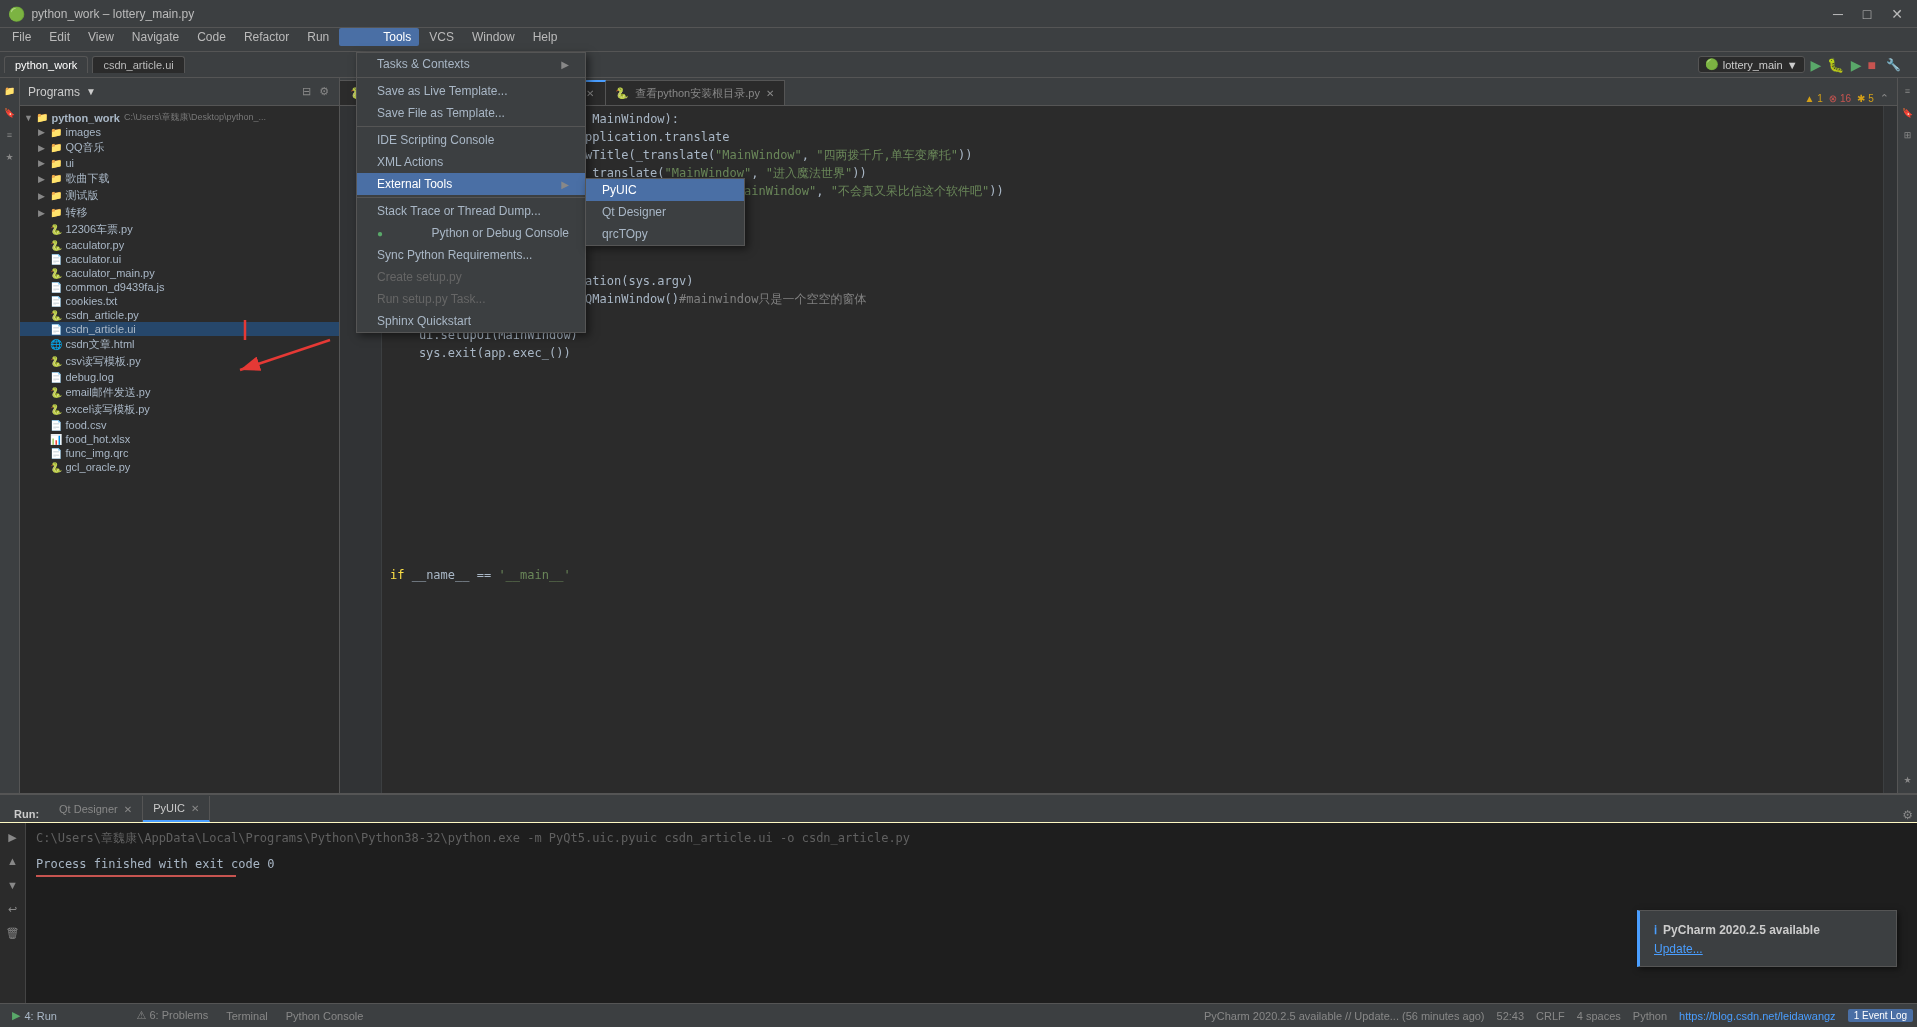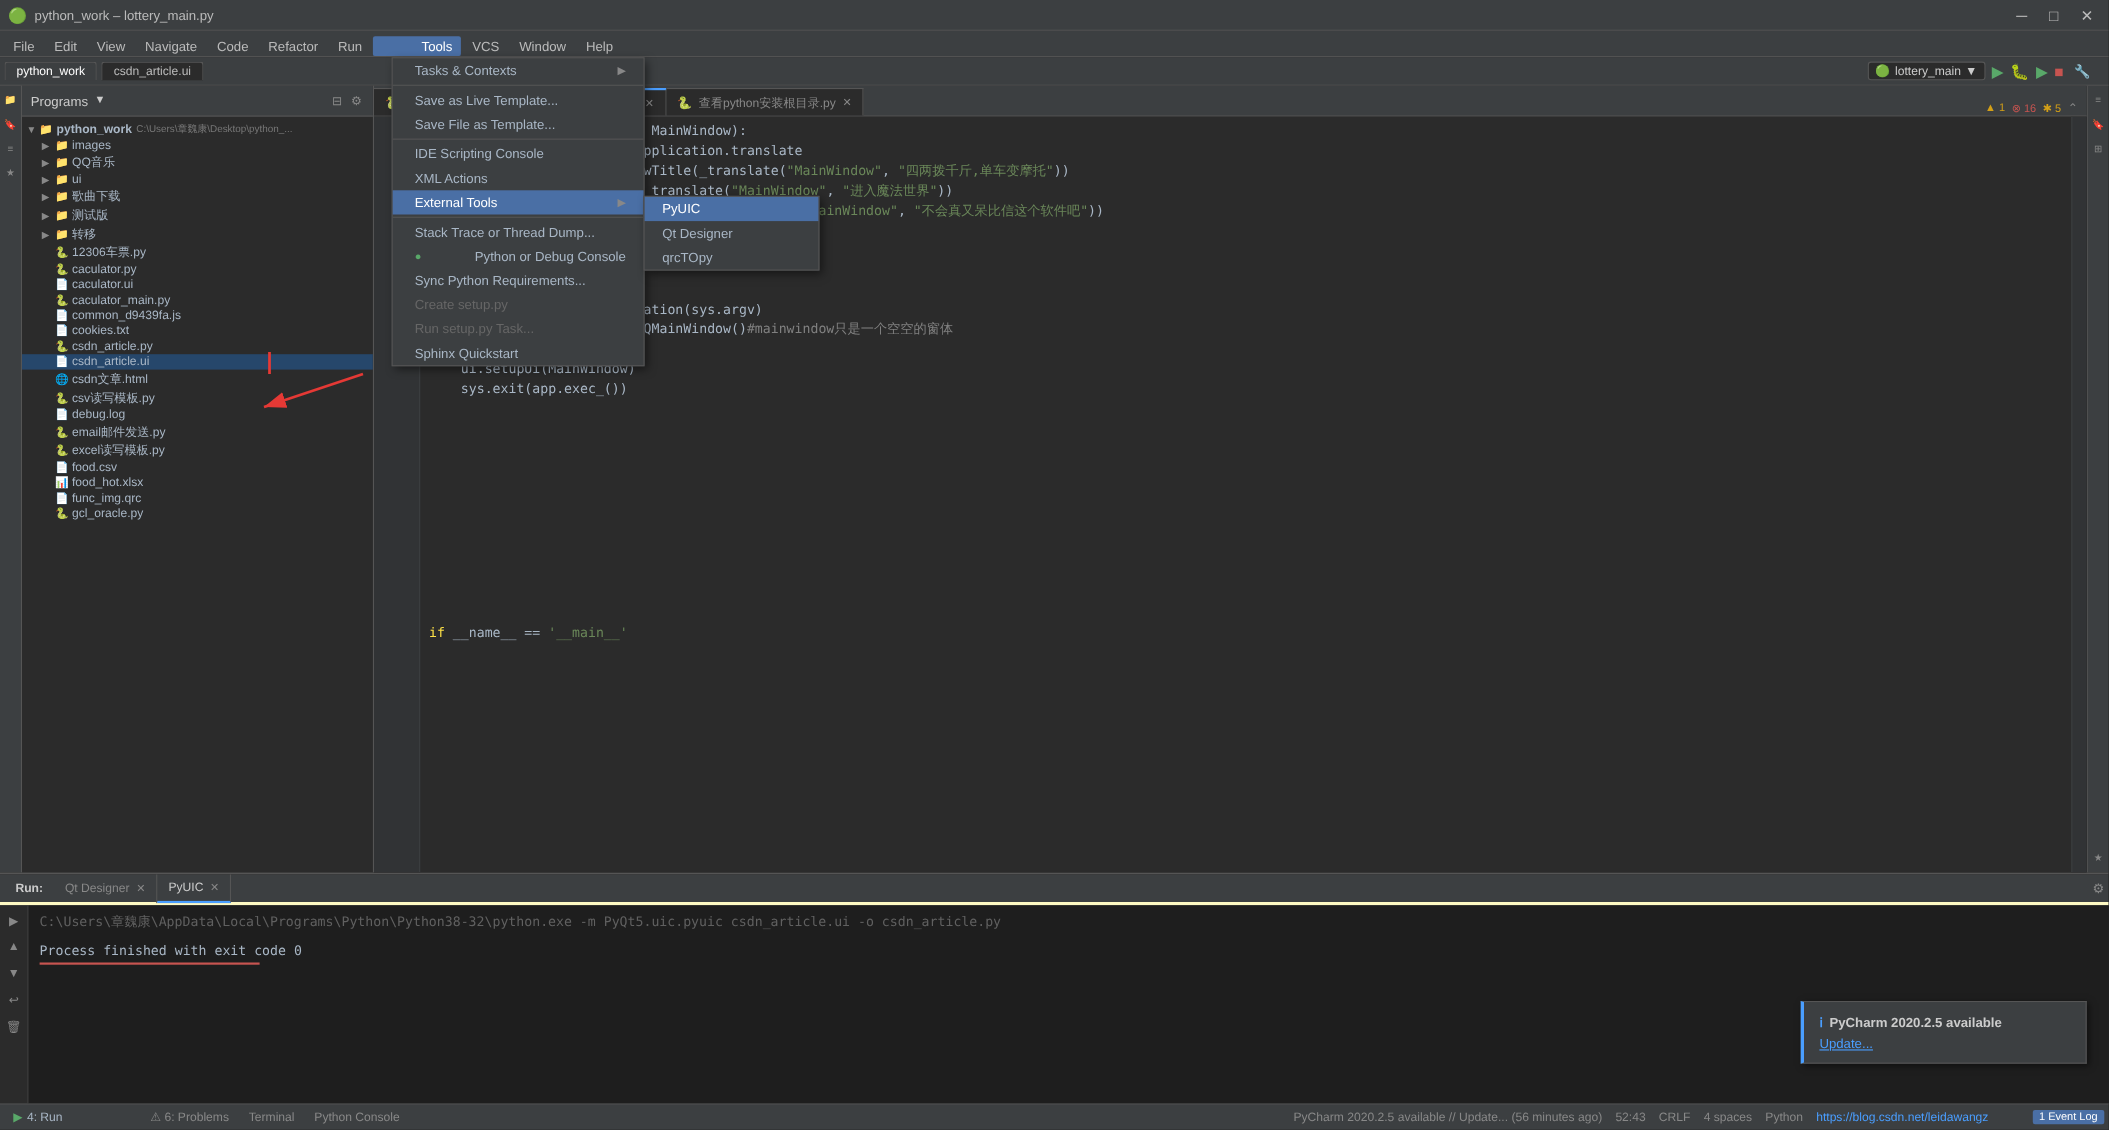--- a/index.html
+++ b/index.html
@@ -18,21 +18,21 @@
     .title-bar-left { display: flex; align-items: center; gap: 6px; font-size: 12px; color: #bbb; }
     .title-bar-logo { font-size: 14px; }
     .title-bar-right { display: flex; gap: 8px; }
     .title-btn { background: none; border: none; color: #bbb; cursor: pointer; font-size: 14px; padding: 2px 6px; }
 
     
     .menu-bar {
       background: #3c3f41;
       height: 24px;
       display: flex;
-      align-items: flex-end;
+      align-items: flex-start;
       padding: 0 4px;
       border-bottom: 1px solid #555;
       gap: 2px;
     }
     .menu-item {
       padding: 2px 8px;
       cursor: pointer;
       color: #bbb;
       font-size: 12px;
       border-radius: 2px;
@@ -277,24 +277,24 @@
       height: 210px;
       background: #1e1e1e;
       border-top: 2px solid #555;
       display: flex;
       flex-direction: column;
     }
     .run-panel-tabs {
       background: #3c3f41;
       height: 28px;
       display: flex;
-      align-items: center;
+      align-items: flex-end;
       padding: 0 4px;
       gap: 0;
-      border-bottom: 3px solid #fef9c3;
+      border-bottom: 1px solid #fef9c3;
     }
     .run-panel-label {
       font-size: 11px;
       color: #ccc;
       padding: 2px 10px;
       font-weight: bold;
     }
     .run-tab {
       height: 26px;
       padding: 0 10px;
@@ -778,21 +778,21 @@
       <span style="padding:2px 8px; font-size:11px; color:#888; cursor:pointer;">Terminal</span>
       <span style="padding:2px 8px; font-size:11px; color:#888; cursor:pointer;">Python Console</span>
     </div>
     <div style="margin-left:auto; display:flex; gap:12px; align-items:center; font-size:11px; color:#888;">
       <span>PyCharm 2020.2.5 available // Update... (56 minutes ago)</span>
       <span>52:43</span>
       <span>CRLF</span>
       <span>4 spaces</span>
       <span>Python</span>
       <span style="color:#4a9eff; cursor:pointer;">https://blog.csdn.net/leidawangz</span>
-      <span style="background:#4a6fa5; color:white; padding:1px 6px; border-radius:2px; font-size:10px;margin-left:28px;">1 Event Log</span>
+      <span style="background:#4a6fa5; color:white; padding:1px 6px; border-radius:2px; font-size:10px;">1 Event Log</span>
     </div>
   </div>
 
   <div class="menu-overlay">
 
     <div class="dropdown-menu" style="top:52px; left:356px; width:230px;">
       <div class="dropdown-item">
         <span>Tasks &amp; Contexts</span>
         <span class="dropdown-arrow">▶</span>
       </div>

